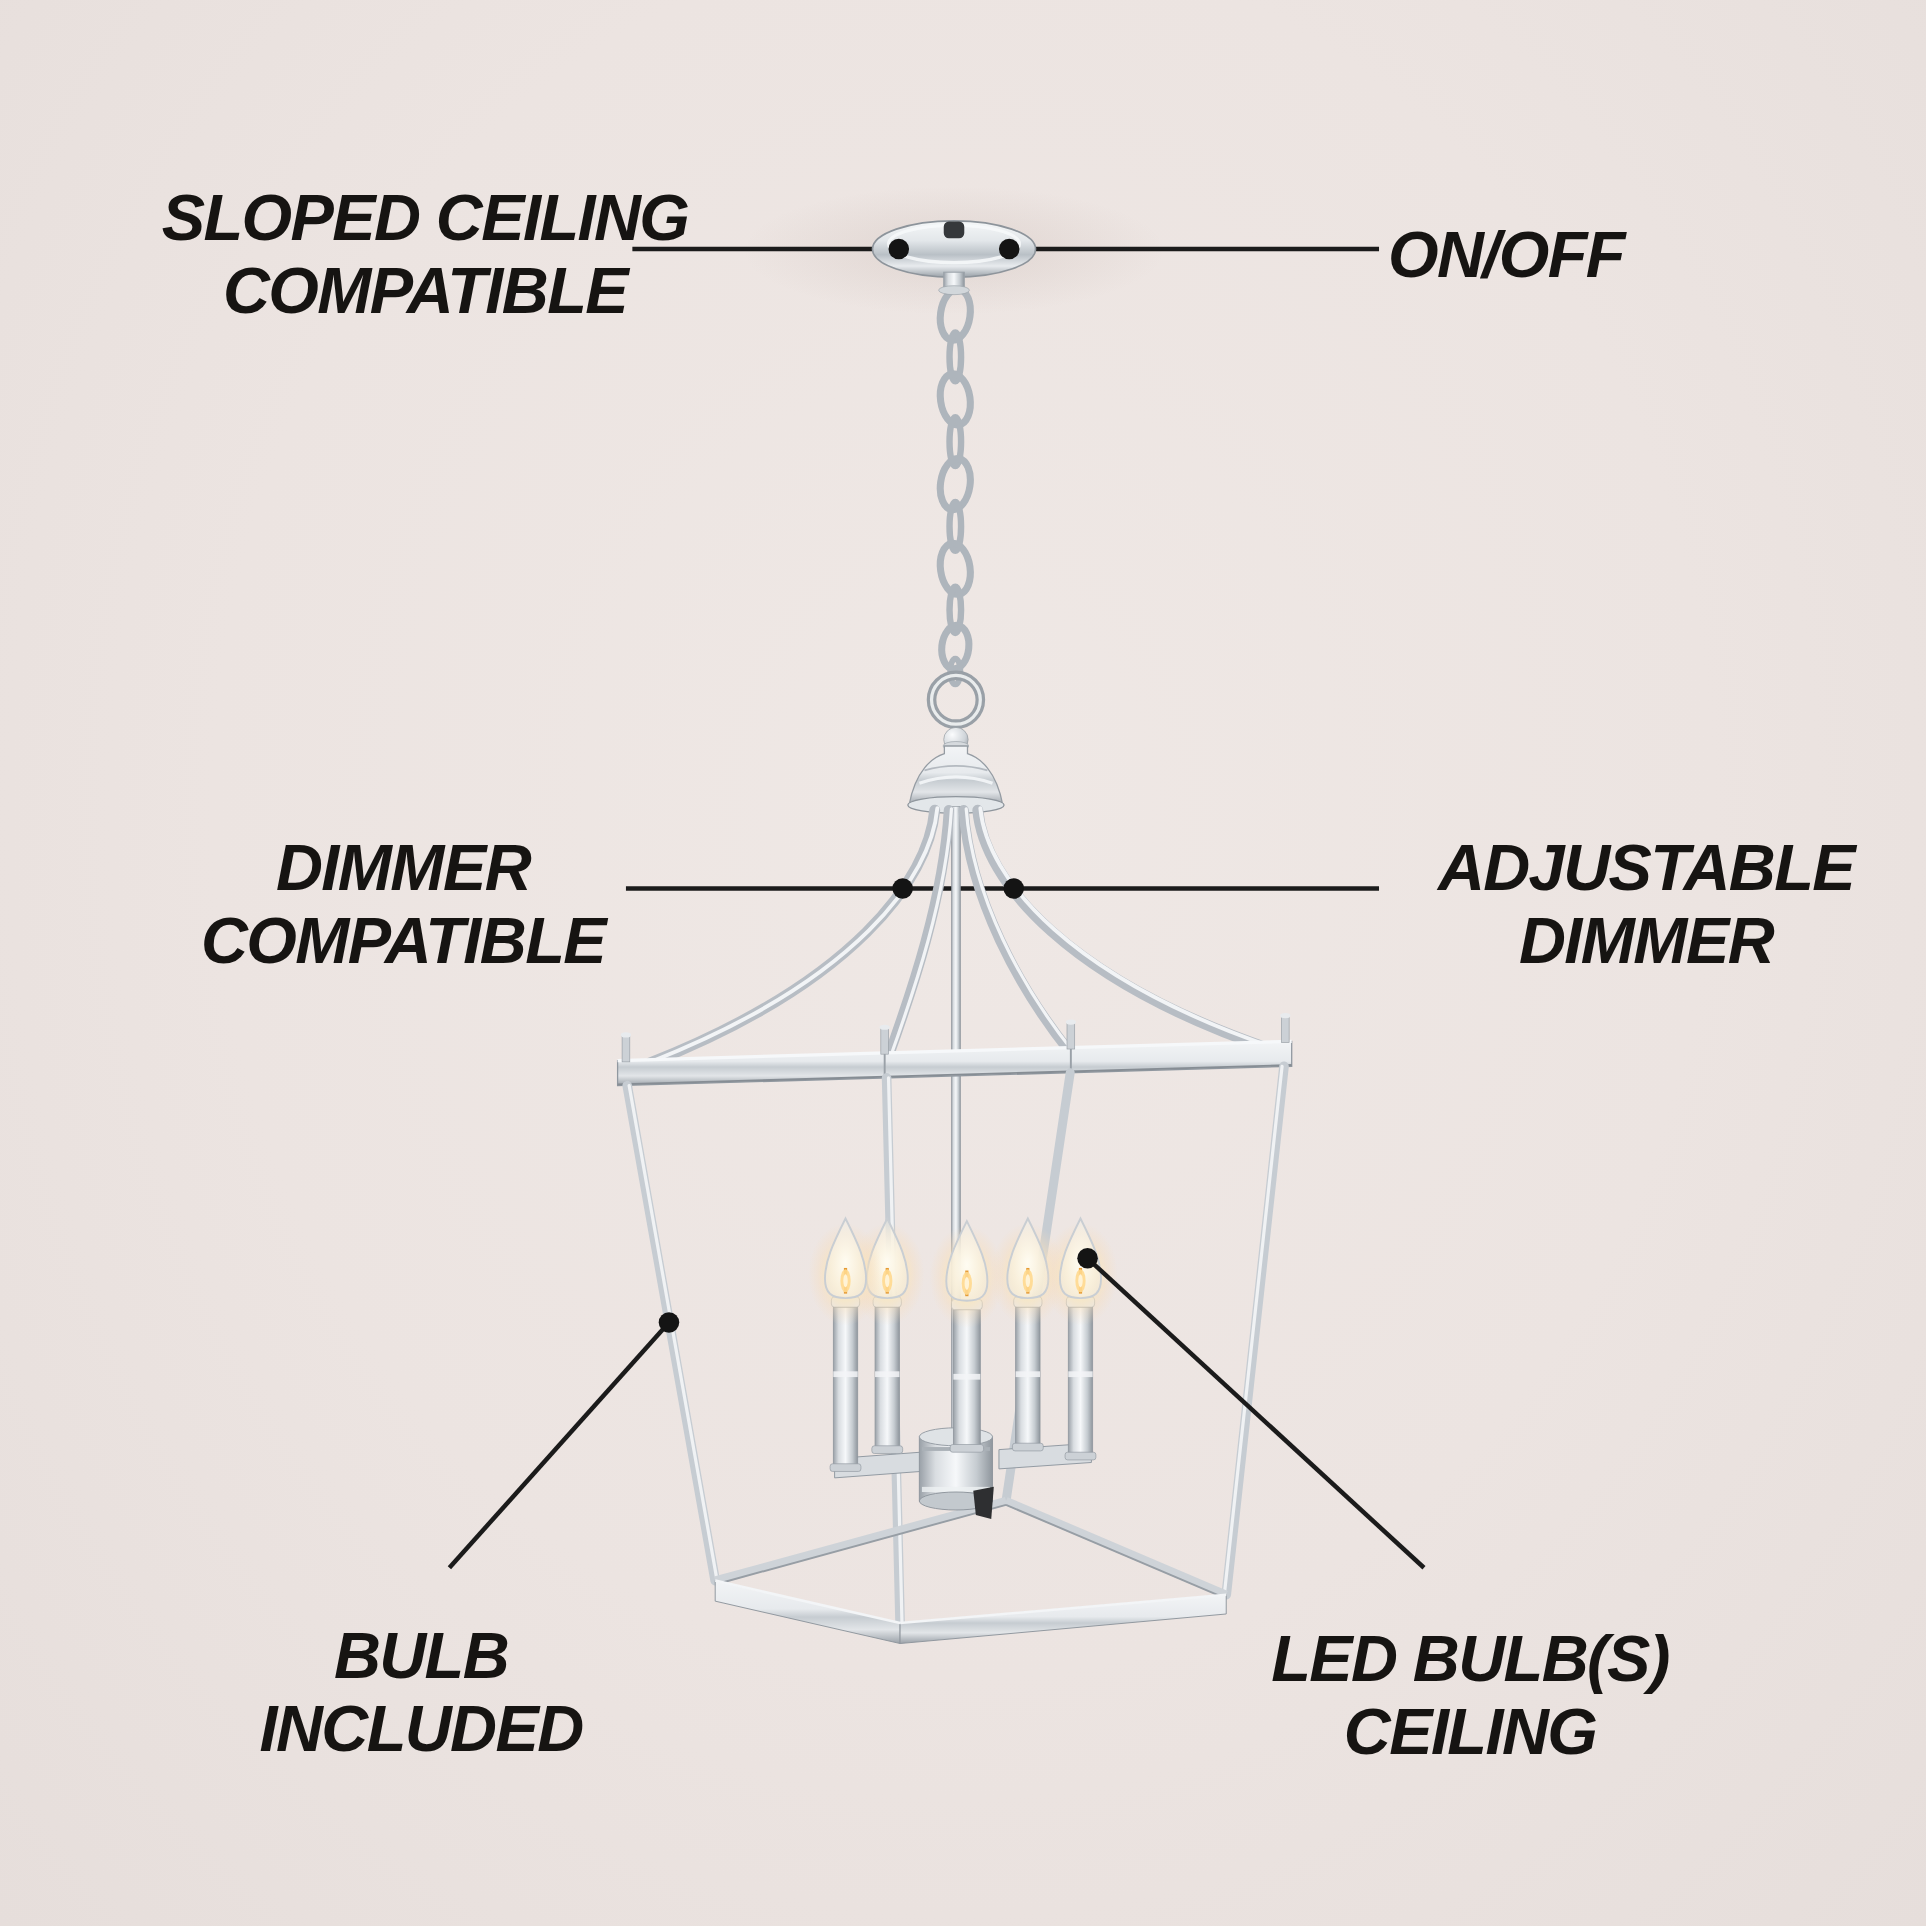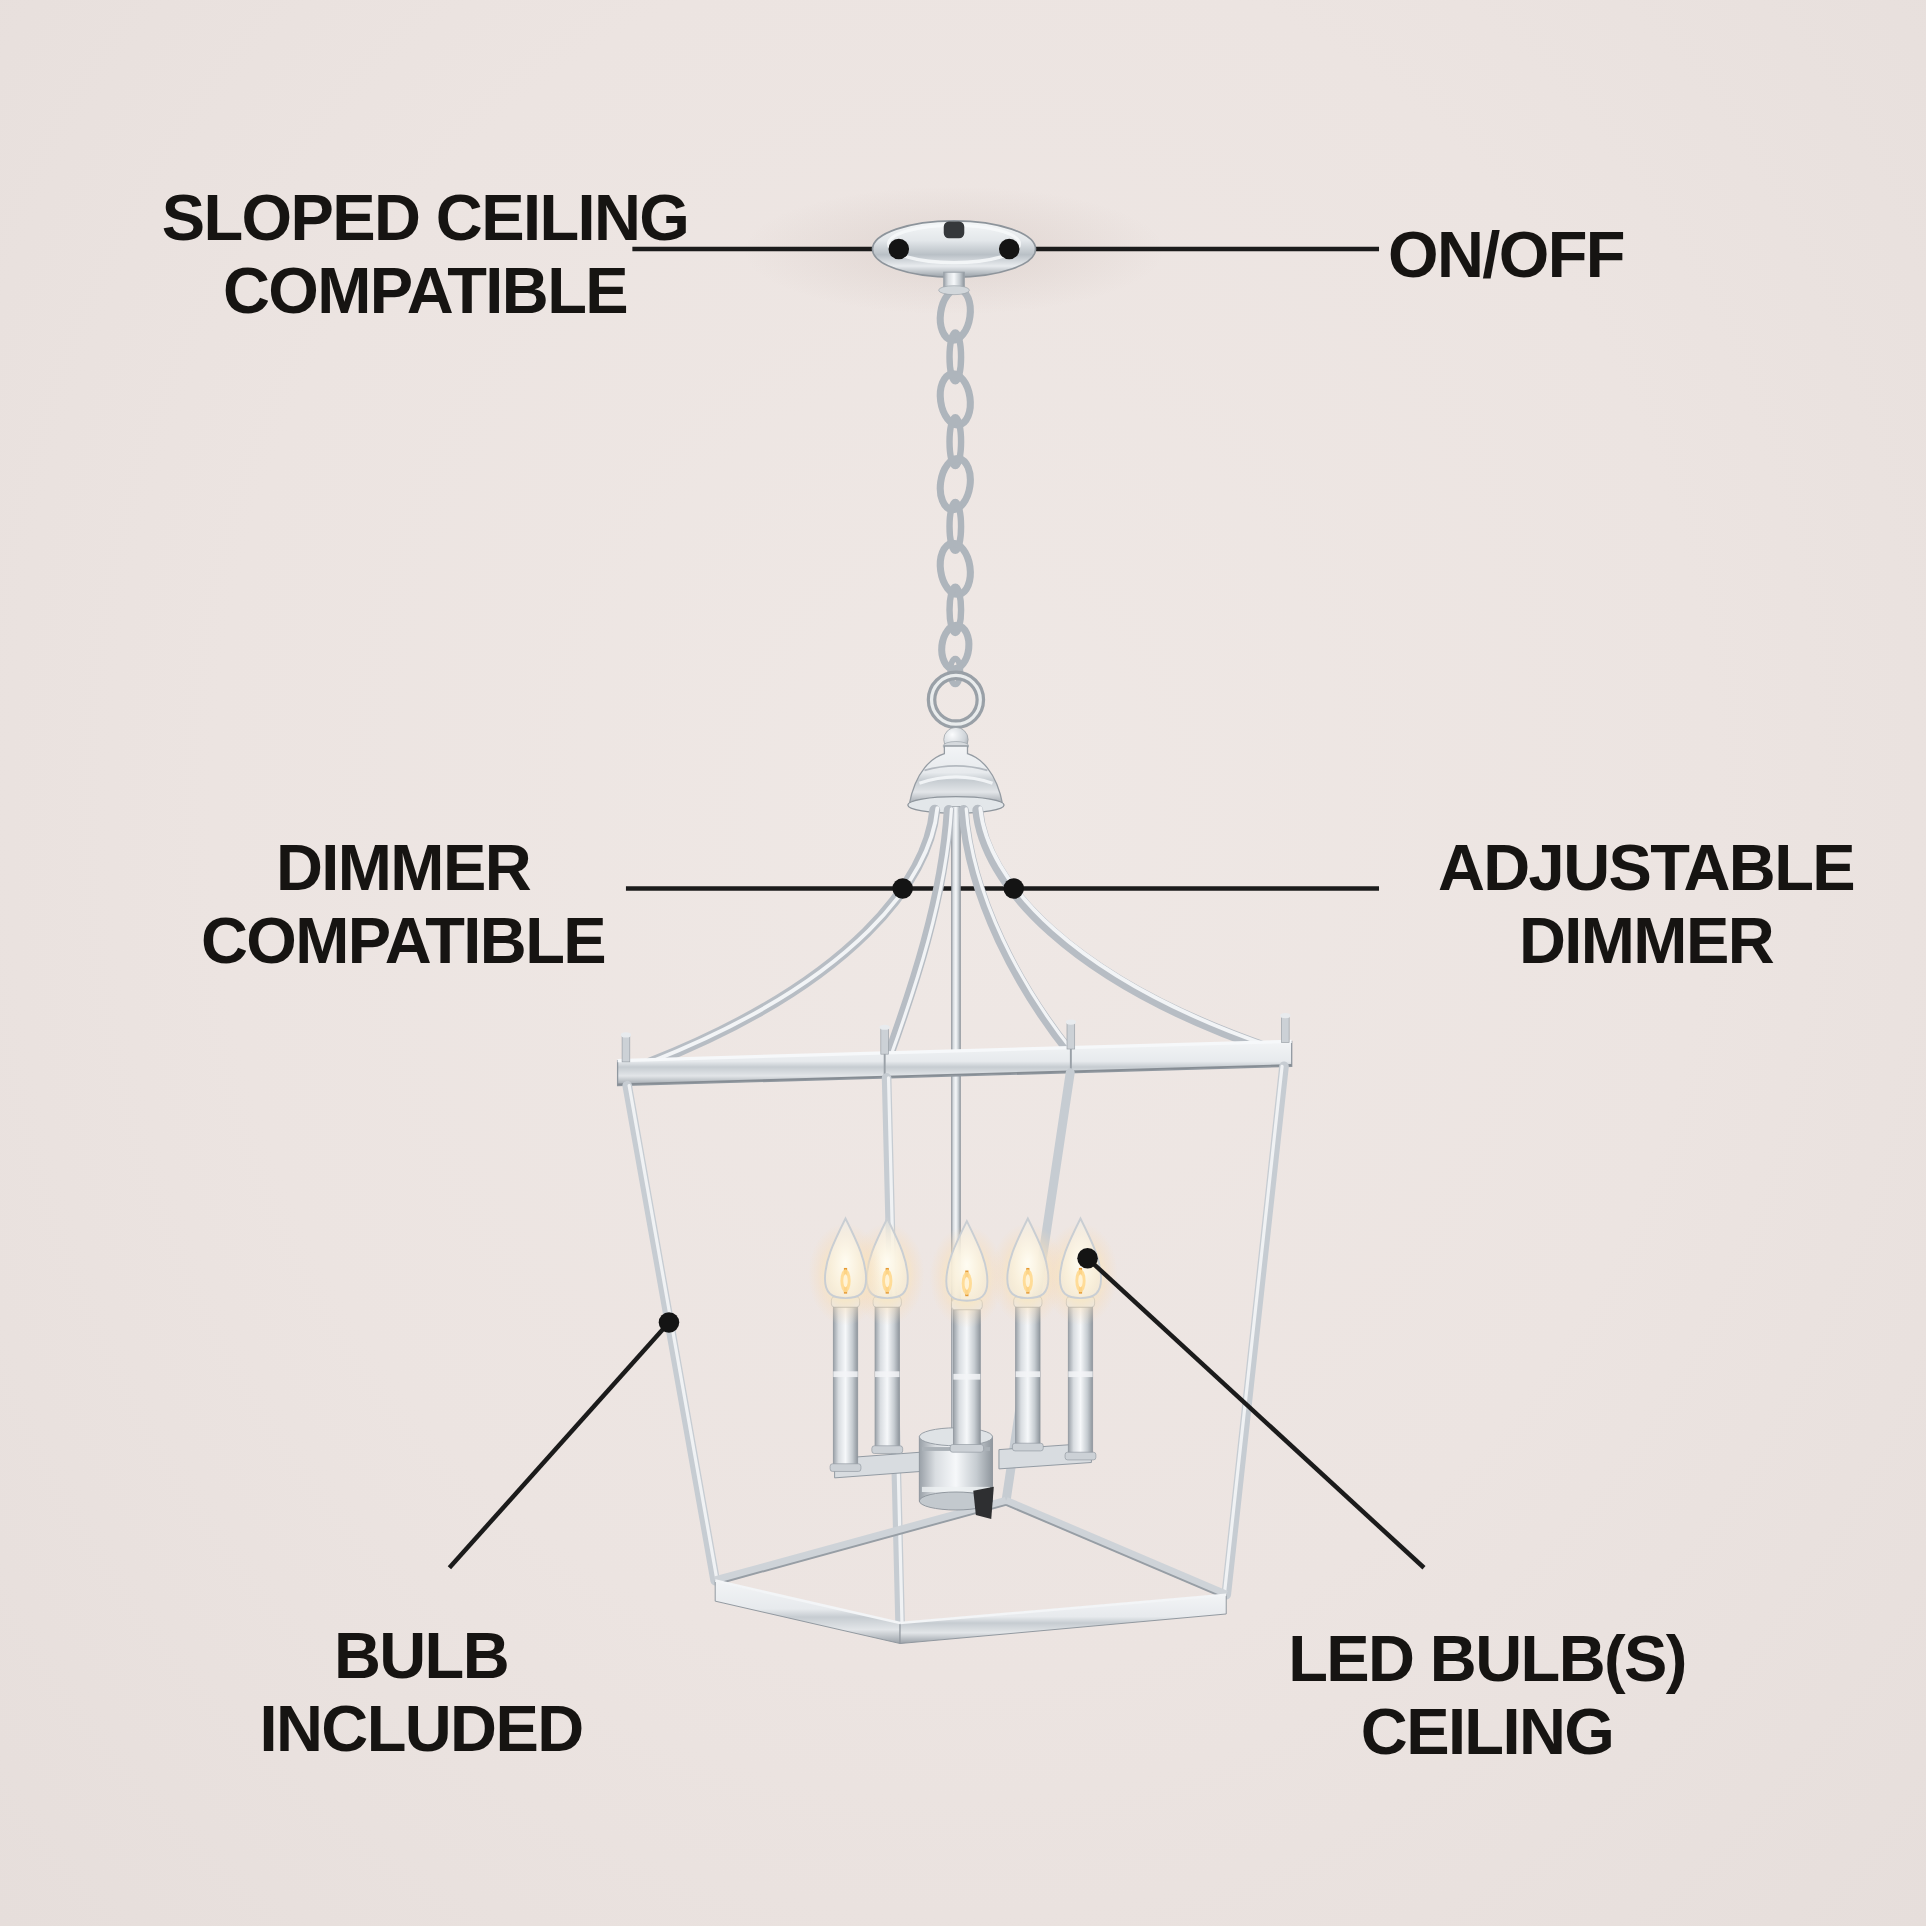--- a/index.html
+++ b/index.html
@@ -1,18 +1,18 @@
 <!DOCTYPE html>
 <html style="font-size:10.3px"><head>
 <meta charset="utf-8">
 <style>
   html,body{margin:0;padding:0;background:#ece4e1;}
   .stage{position:relative;width:1926px;height:1926px;overflow:hidden;
          background:radial-gradient(ellipse at 50% 42%, #efe8e5 0%, #ece4e1 55%, #e6dedb 100%);
-         font-family:"Liberation Sans", sans-serif;}
+         font-family:"Liberation Sans", sans-serif;font-style:italic;}
   .stage svg{position:absolute;left:0;top:0;}
   .callout{position:absolute;transform:translate(-50%,-50%);text-align:center;
            font-weight:600;font-size:65px;line-height:73px;letter-spacing:-1.6px;
            color:#161412;white-space:nowrap;}
 </style>
 </head>
 <body>
 
 <div class="stage">
 
@@ -256,19 +256,19 @@
   <div>COMPATIBLE</div>
 </div>
 <div class="callout" style="left:1646px;top:904px;">
   <div>ADJUSTABLE</div>
   <div>DIMMER</div>
 </div>
 <div class="callout" style="left:421px;top:1692px;">
   <div>BULB</div>
   <div>INCLUDED</div>
 </div>
-<div class="callout" style="left:1470px;top:1695px;margin-left:17px;">
+<div class="callout" style="left:1470px;top:1695px;">
   <div>LED BULB(S)</div>
   <div>CEILING</div>
 </div>
 
 </div>
 
 
 </body></html>

